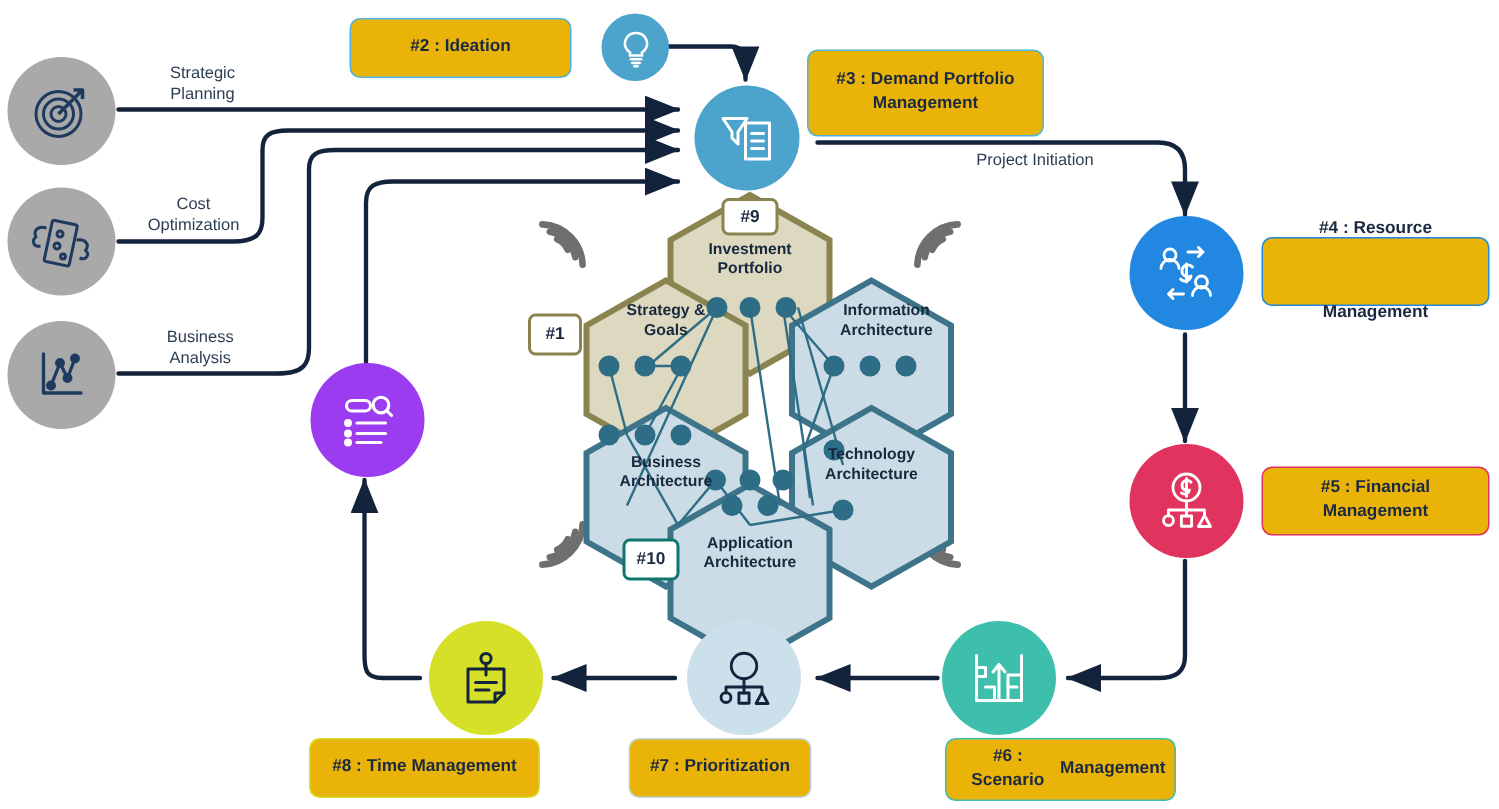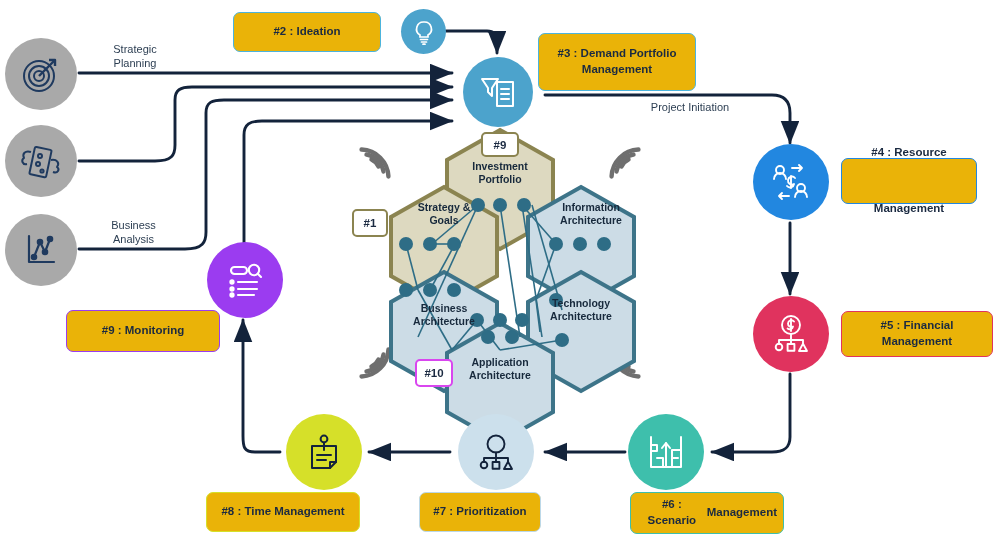--- a/index.html
+++ b/index.html
@@ -160,21 +160,21 @@
     <div>Technology</div>
     <div>Architecture</div>
   </div>
   <div class="hex-text" style="left:450px;top:356px;width:100px;">
     <div>Application</div>
     <div>Architecture</div>
   </div>
 
   <div class="hexlabel" style="left:481px;top:132px;width:38px;height:25px;border:2px solid #8b8450;">#9</div>
   <div class="hexlabel" style="left:352px;top:209px;width:36px;height:28px;border:2px solid #8b8450;">#1</div>
-  <div class="hexlabel" style="left:415px;top:359px;width:38px;height:28px;border:2px solid #d946ef;">#10</div>
+  <div class="hexlabel" style="left:415px;top:359px;width:38px;height:28px;border:2px solid #0f766e;">#10</div>
 
   <div class="node" style="left:5px;top:38px;width:72px;height:72px;background:#a9a9a9;">
     <svg width="44" height="44" viewBox="0 0 44 44">
       <g fill="none" stroke="#1f3a5f" stroke-width="2">
         <circle cx="20" cy="24" r="15"></circle>
         <circle cx="20" cy="24" r="10"></circle>
         <circle cx="20" cy="24" r="5"></circle>
         <path d="M20,24 L36,8" stroke-width="2.4"></path>
         <path d="M30,8 L36,8 L36,14" stroke-width="2.4" stroke-linejoin="round"></path>
       </g>
@@ -189,20 +189,24 @@
     <svg width="46" height="46" viewBox="0 0 46 46">
       <g fill="none" stroke="#1f3a5f" stroke-width="2" stroke-linejoin="round">
         <rect x="14" y="10" width="17" height="28" rx="1.5" transform="rotate(12 22 24)"></rect>
         <circle cx="22" cy="18" r="2"></circle>
         <circle cx="20" cy="26" r="2"></circle>
         <circle cx="24" cy="33" r="1.6"></circle>
         <path d="M13,14 C7,12 4,16 6,20 C3,22 4,27 9,26"></path>
         <path d="M33,22 C39,21 42,25 39,29 C42,31 40,36 35,34"></path>
       </g>
     </svg>
+  </div>
+  <div class="flow-cap" style="left:64px;top:130px;width:130px;">
+    <div>Cost</div>
+    <div>Optimization</div>
   </div>
 
   <div class="node" style="left:5px;top:214px;width:72px;height:72px;background:#a9a9a9;">
     <svg width="46" height="46" viewBox="0 0 46 46">
       <g fill="none" stroke="#1f3a5f" stroke-width="2.2" stroke-linecap="round" stroke-linejoin="round">
         <path d="M11,9 L11,35 L36,35"></path>
         <path d="M16,30 L22,15 L27,25 L32,12"></path>
         <circle cx="16" cy="30" r="2.2" fill="#1f3a5f"></circle>
         <circle cx="22" cy="15" r="2.2" fill="#1f3a5f"></circle>
         <circle cx="27" cy="25" r="2.2" fill="#1f3a5f"></circle>
@@ -252,21 +256,21 @@
         <path d="M8,22 A6,6 0 0 1 20,22"></path>
         <circle cx="35" cy="31" r="4"></circle>
         <path d="M29,40 A6,6 0 0 1 41,40"></path>
         <path d="M26,11 L36,11 M33,8 L36,11 L33,14"></path>
         <path d="M23,39 L13,39 M16,36 L13,39 L16,42"></path>
         <path d="M25,19 L25,31"></path>
         <path d="M29,21 A4,4 0 0 0 22,23 A4,4 0 0 0 28,27 A4,4 0 0 1 21,29"></path>
       </g>
     </svg>
   </div>
-  <div class="lbl-box" style="left:841px;top:158px;width:136px;height:46px;border-color:#2287e0;flex-direction:column;gap:40px;">
+  <div class="lbl-box" style="left:841px;top:158px;width:152px;height:46px;border-color:#2287e0;flex-direction:column;gap:40px;">
     <span>#4 : Resource</span>
     <span>Management</span>
   </div>
 
   <div class="node" style="left:753px;top:296px;width:76px;height:76px;background:#e0335e;">
     <svg width="48" height="48" viewBox="0 0 48 48">
       <g fill="none" stroke="#ffffff" stroke-width="1.9" stroke-linecap="round" stroke-linejoin="round">
         <circle cx="24" cy="15" r="9"></circle>
         <path d="M27,11.5 A3.4,3.4 0 0 0 21,13.5 A3.4,3.4 0 0 0 26,16.6 A3.4,3.4 0 0 1 20.6,18.6"></path>
         <path d="M24,9 L24,21"></path>
@@ -334,15 +338,14 @@
         <path d="M36.8,17.8 L40,21"></path>
         <circle cx="11" cy="26" r="1.6" fill="#ffffff"></circle>
         <path d="M17,26 L36,26"></path>
         <circle cx="11" cy="33" r="1.6" fill="#ffffff"></circle>
         <path d="M17,33 L36,33"></path>
         <circle cx="11" cy="39" r="1.6" fill="#ffffff"></circle>
         <path d="M17,39 L33,39"></path>
       </g>
     </svg>
   </div>
-  <div class="lbl-box" style="left:66px;top:310px;width:154px;height:42px;border-color:#9b3cf0;">#9 : Monitoring</div>
 
 </div>
 
 </body></html>

